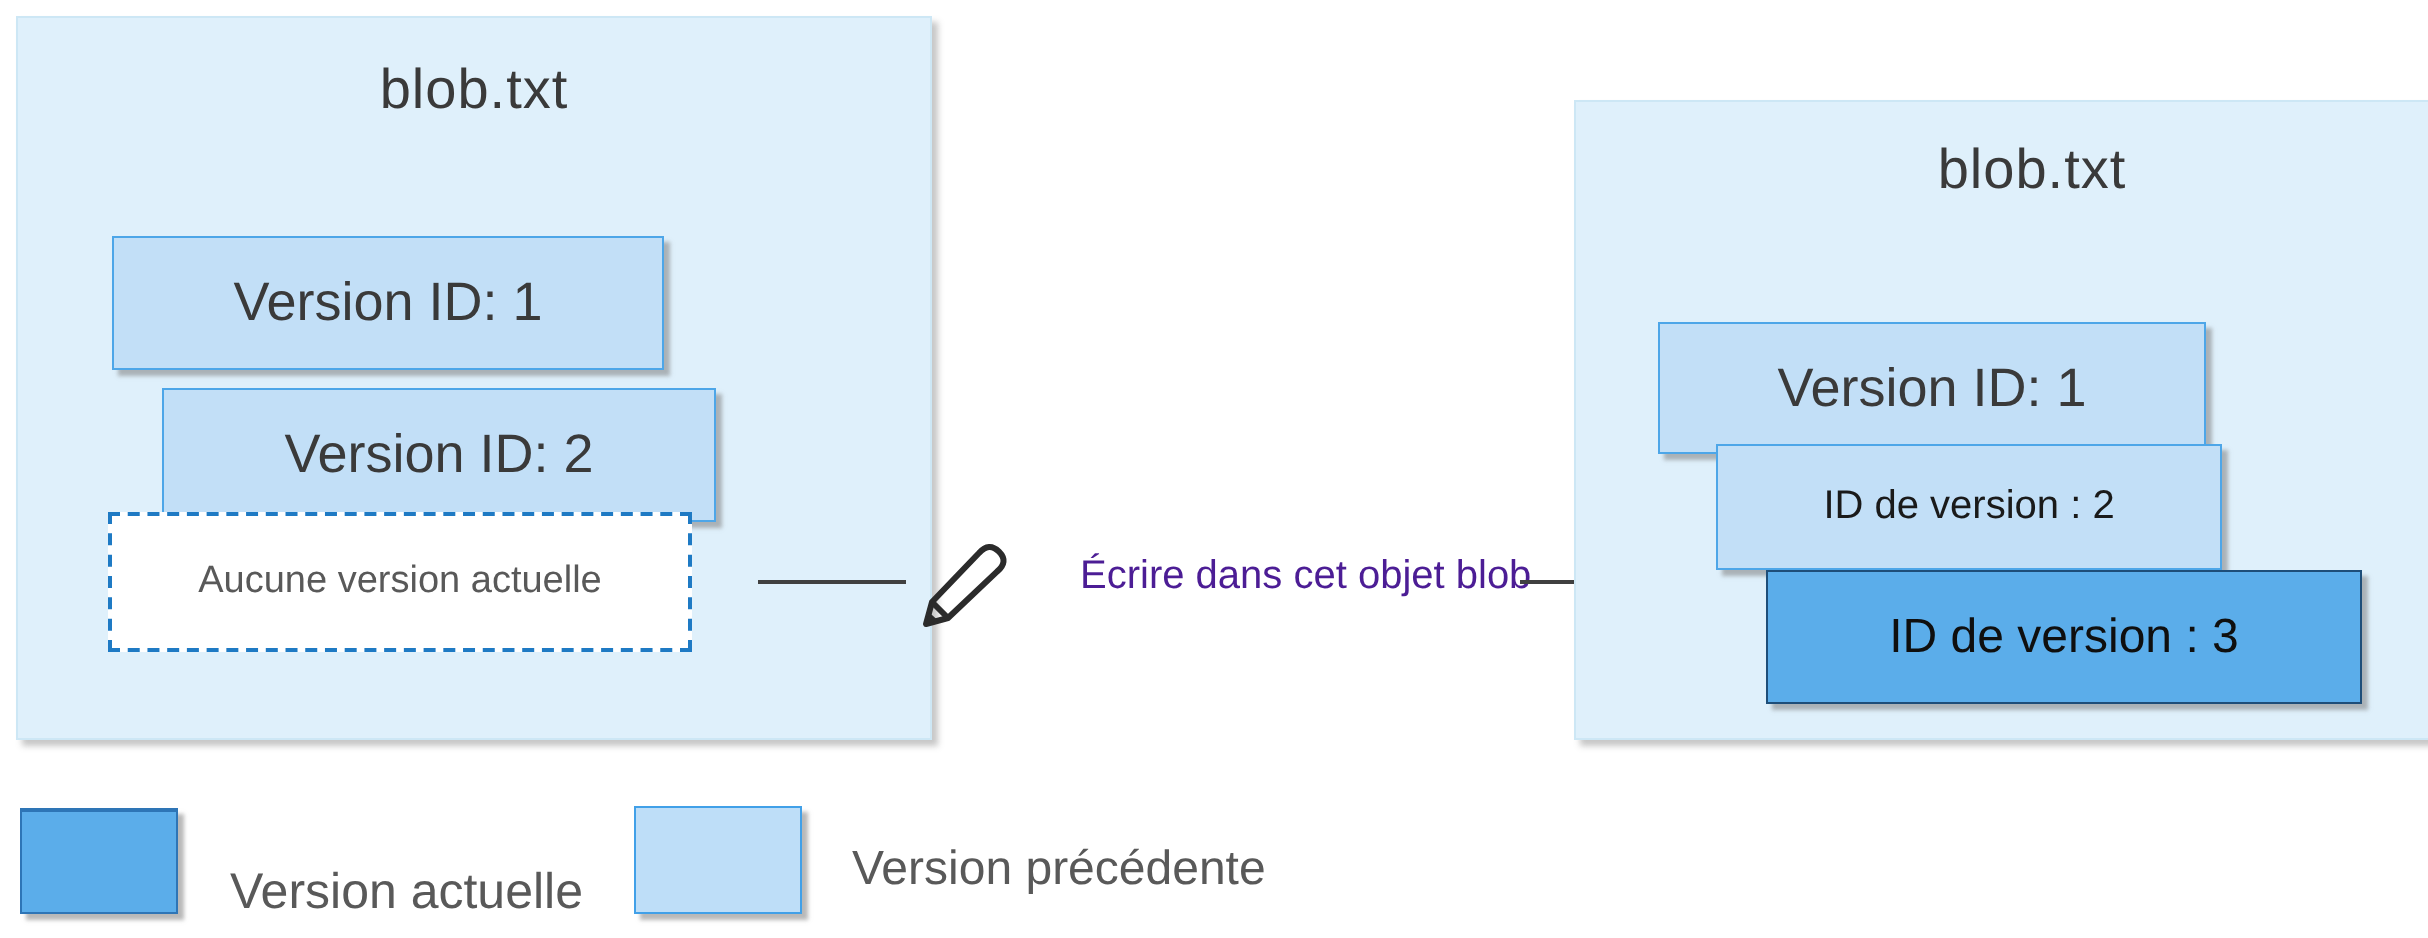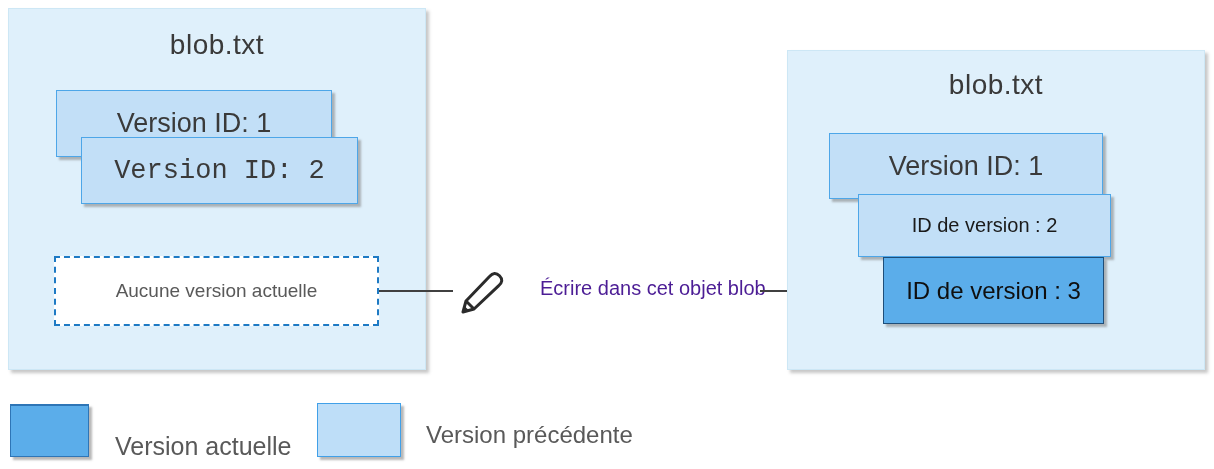--- a/index.html
+++ b/index.html
@@ -11,20 +11,21 @@
     font-family: "Liberation Sans", sans-serif;
     overflow: hidden;
   }
 
   
   .container {
     position: absolute;
     background: #dff0fb;
     border: 1px solid #cde7f5;
     box-shadow: 3px 3px 3px rgba(130,130,130,0.45);
+    padding-left: 40px;
   }
   .container.left  { left: 8px;   top: 8px;  width: 416px; height: 360px; }
   .container.right { left: 787px; top: 50px; width: 416px; height: 318px; }
 
   .box-title {
     position: absolute;
     left: 0; right: 0;
     text-align: center;
     color: #3a3a3a;
     font-size: 28px;
@@ -39,41 +40,42 @@
     position: absolute;
     background: #c2dff7;
     border: 1px solid #4da6e8;
     box-shadow: 3px 3px 2px rgba(125,125,125,0.55);
     display: flex;
     align-items: center;
     justify-content: center;
     color: #3a3a3a;
     font-size: 27px;
     box-sizing: border-box;
+    margin-top: 28px;
   }
   .card.small-text { font-size: 20px; color: #1a1a1a; }
   .card.current {
     background: #5badea;
     border: 1px solid #1e4e79;
     color: #0f0f0f;
     font-size: 24px;
   }
   
   .card.l1 { left: 47px;  top: 81px;  width: 276px; height: 67px; }
-  .card.l2 { left: 72px;  top: 128px; width: 277px; height: 67px; font-family: Liberation Mono, monospace; }
+  .card.l2 { left: 72px;  top: 157px; width: 277px; height: 67px; }
   
   .card.r1 { left: 41px;  top: 82px;  width: 274px; height: 66px; }
   .card.r2 { left: 70px;  top: 143px; width: 253px; height: 63px; }
-  .card.r3 { left: 95px;  top: 206px; width: 221px; height: 67px; }
+  .card.r3 { left: 95px;  top: 206px; width: 298px; height: 67px; }
 
   
   .dashed-box {
     position: absolute;
     left: 45px; top: 247px;
-    width: 325px; height: 70px;
+    width: 292px; height: 70px;
     background: #ffffff;
     border: 2px dashed #1e7ac4;
     display: flex;
     align-items: center;
     justify-content: center;
     color: #595959;
     font-size: 19px;
     box-sizing: border-box;
   }
 

